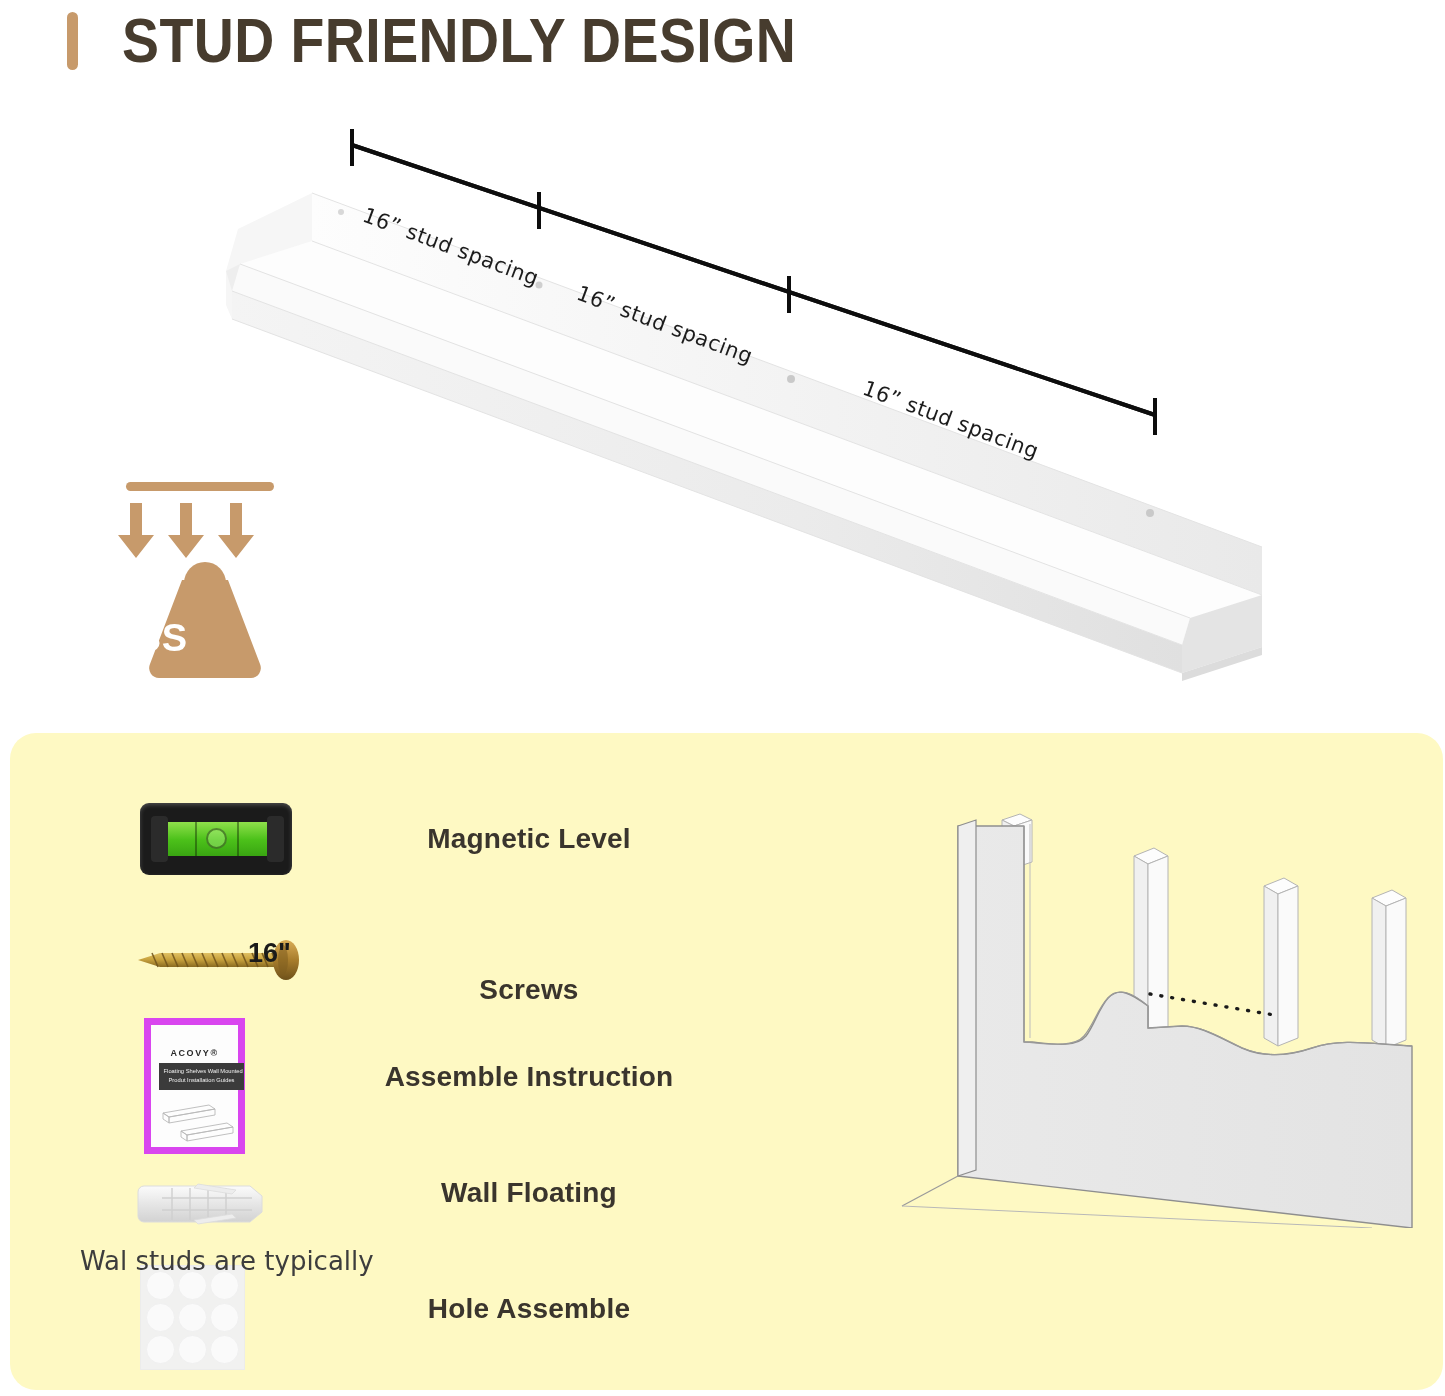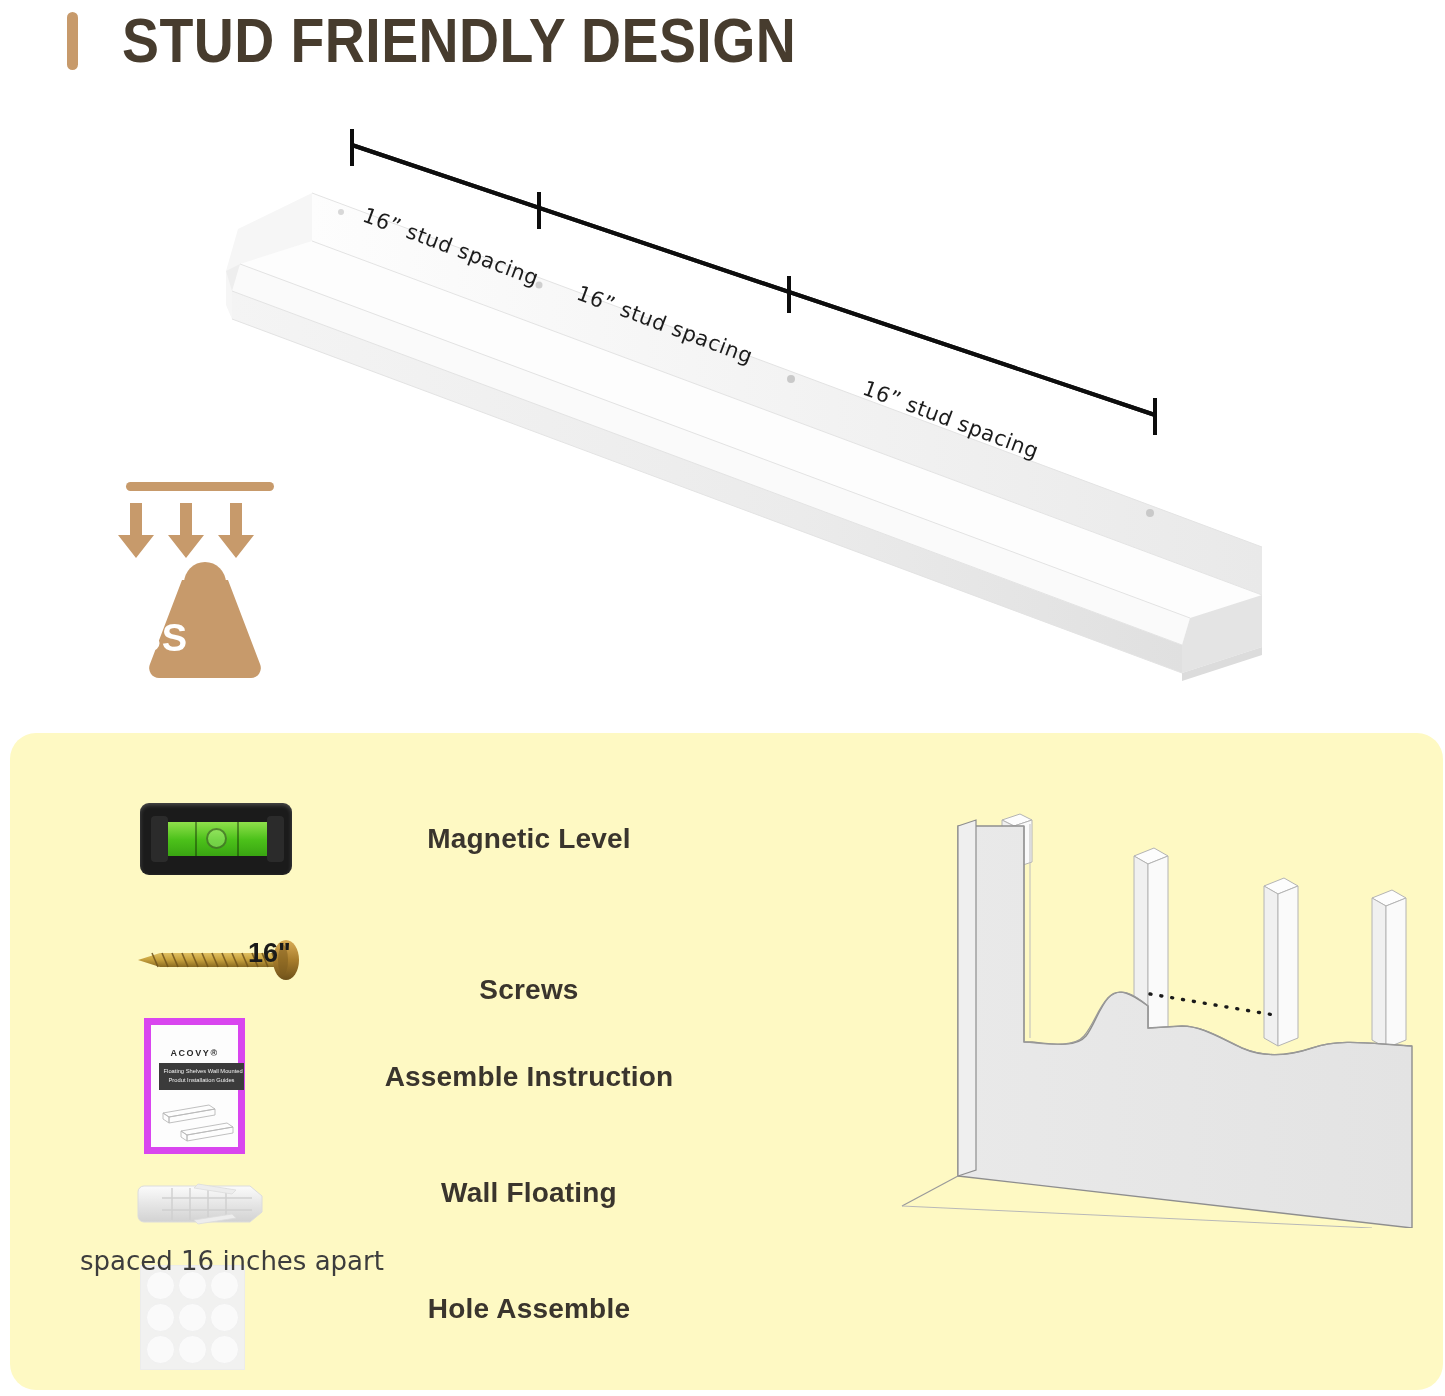--- a/index.html
+++ b/index.html
@@ -400,16 +400,16 @@
       <path d="M86,378 L30,408" stroke="#9a9a9a" stroke-width="1.2" fill="none"></path>
       <path d="M30,408 L500,430" stroke="#b8b8b8" stroke-width="1" fill="none"></path>
     </g>
 
     <line x1="278" y1="196" x2="408" y2="218" stroke="#1a1a1a" stroke-width="3.4" stroke-linecap="round" stroke-dasharray="1 10"></line>
   </svg>
 
   <div style="position:absolute;left:238px;top:205px;font-size:27px;font-weight:bold;color:#1a1a1a;">16"</div>
 
   <div style="position:absolute;left:70px;top:505px;font-size:26px;color:#3d3d3d;line-height:46px;font-family:'DejaVu Sans','Liberation Sans',sans-serif;">
-    <div>spaced 16 inches apart</div>
+    <div>Wal studs are typically</div>
   </div>
 
 </div>
 
 </body></html>

